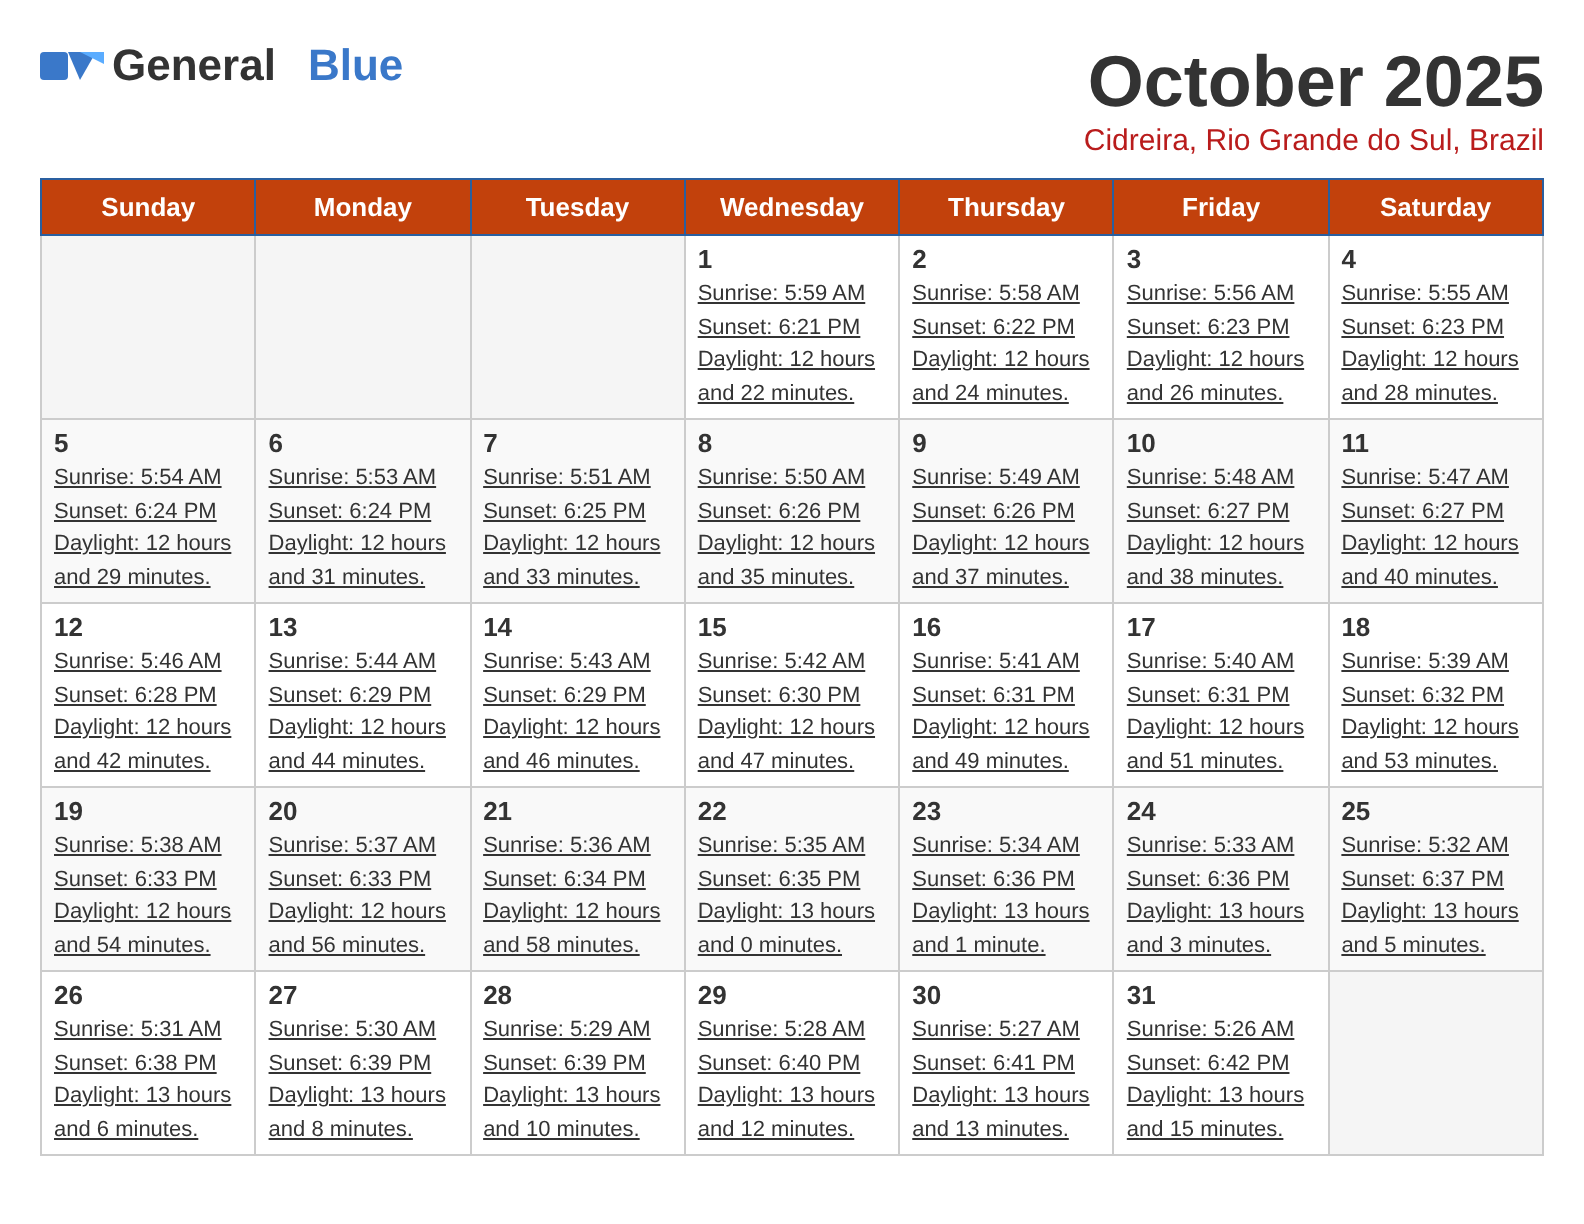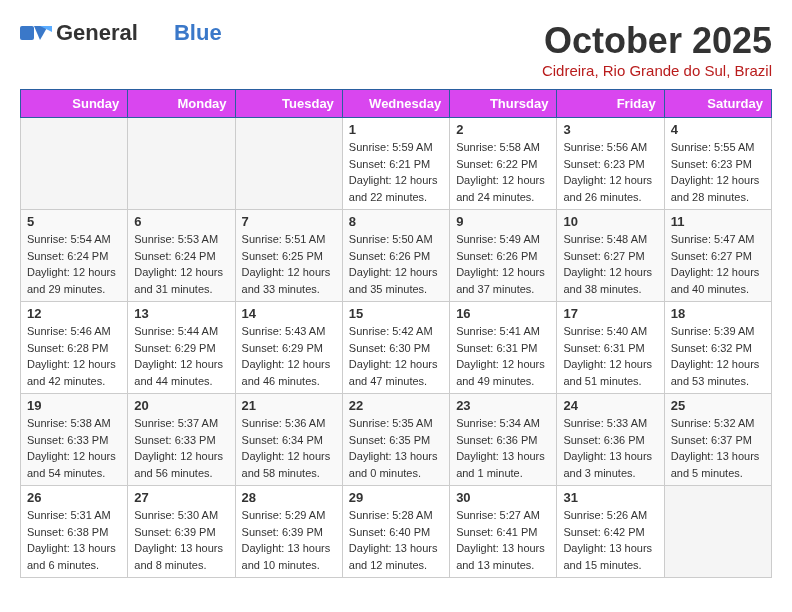--- a/index.html
+++ b/index.html
@@ -36,23 +36,23 @@
     .location {
       font-size: 15px;
       color: #b91c1c;
     }
     .calendar {
       width: 100%;
       border-collapse: collapse;
       border: 1px solid #ccc;
     }
     .calendar th {
-      background-color: #d946ef;
+      background-color: #c2410c;
       color: #fff;
-      text-align: right;
+      text-align: center;
       padding: 6px 8px;
       font-size: 13px;
       border: 1px solid #2a5fa0;
     }
     .calendar td {
       vertical-align: top;
       border: 1px solid #ccc;
       padding: 4px 6px;
       width: calc(100% / 7);
       min-height: 80px;
@@ -65,39 +65,40 @@
     }
     .day-number {
       font-size: 13px;
       font-weight: bold;
       margin-bottom: 2px;
       display: block;
     }
     .day-info {
       line-height: 1.5;
       font-size: 11px;
+      text-decoration: underline;
     }
     .empty-cell {
       background: #f5f5f5 !important;
     }
   </style>
 </head>
 <body>
 
 <div class="header">
   <div class="logo">
     <div class="logo-top">
       <svg width="32" height="22" viewBox="0 0 32 22">
         <rect x="0" y="4" width="14" height="14" rx="2" fill="#3a78c9"></rect>
         <polygon points="14,4 28,4 20,18" fill="#3a78c9"></polygon>
         <polygon points="20,4 32,4 32,10" fill="#5aacff"></polygon>
       </svg>
       <span style="font-size:22px;font-weight:bold;color:#333;">General</span>
     </div>
-    <span style="font-size:22px;font-weight:bold;color:#3a78c9;margin-left:36px;">Blue</span>
+    <span style="font-size:22px;font-weight:bold;color:#3a78c9;margin-left:16px;">Blue</span>
   </div>
   <div class="title-section">
     <div class="month-title">October 2025</div>
     <div class="location">Cidreira, Rio Grande do Sul, Brazil</div>
   </div>
 </div>
 
 <table class="calendar">
   <thead>
     <tr>

